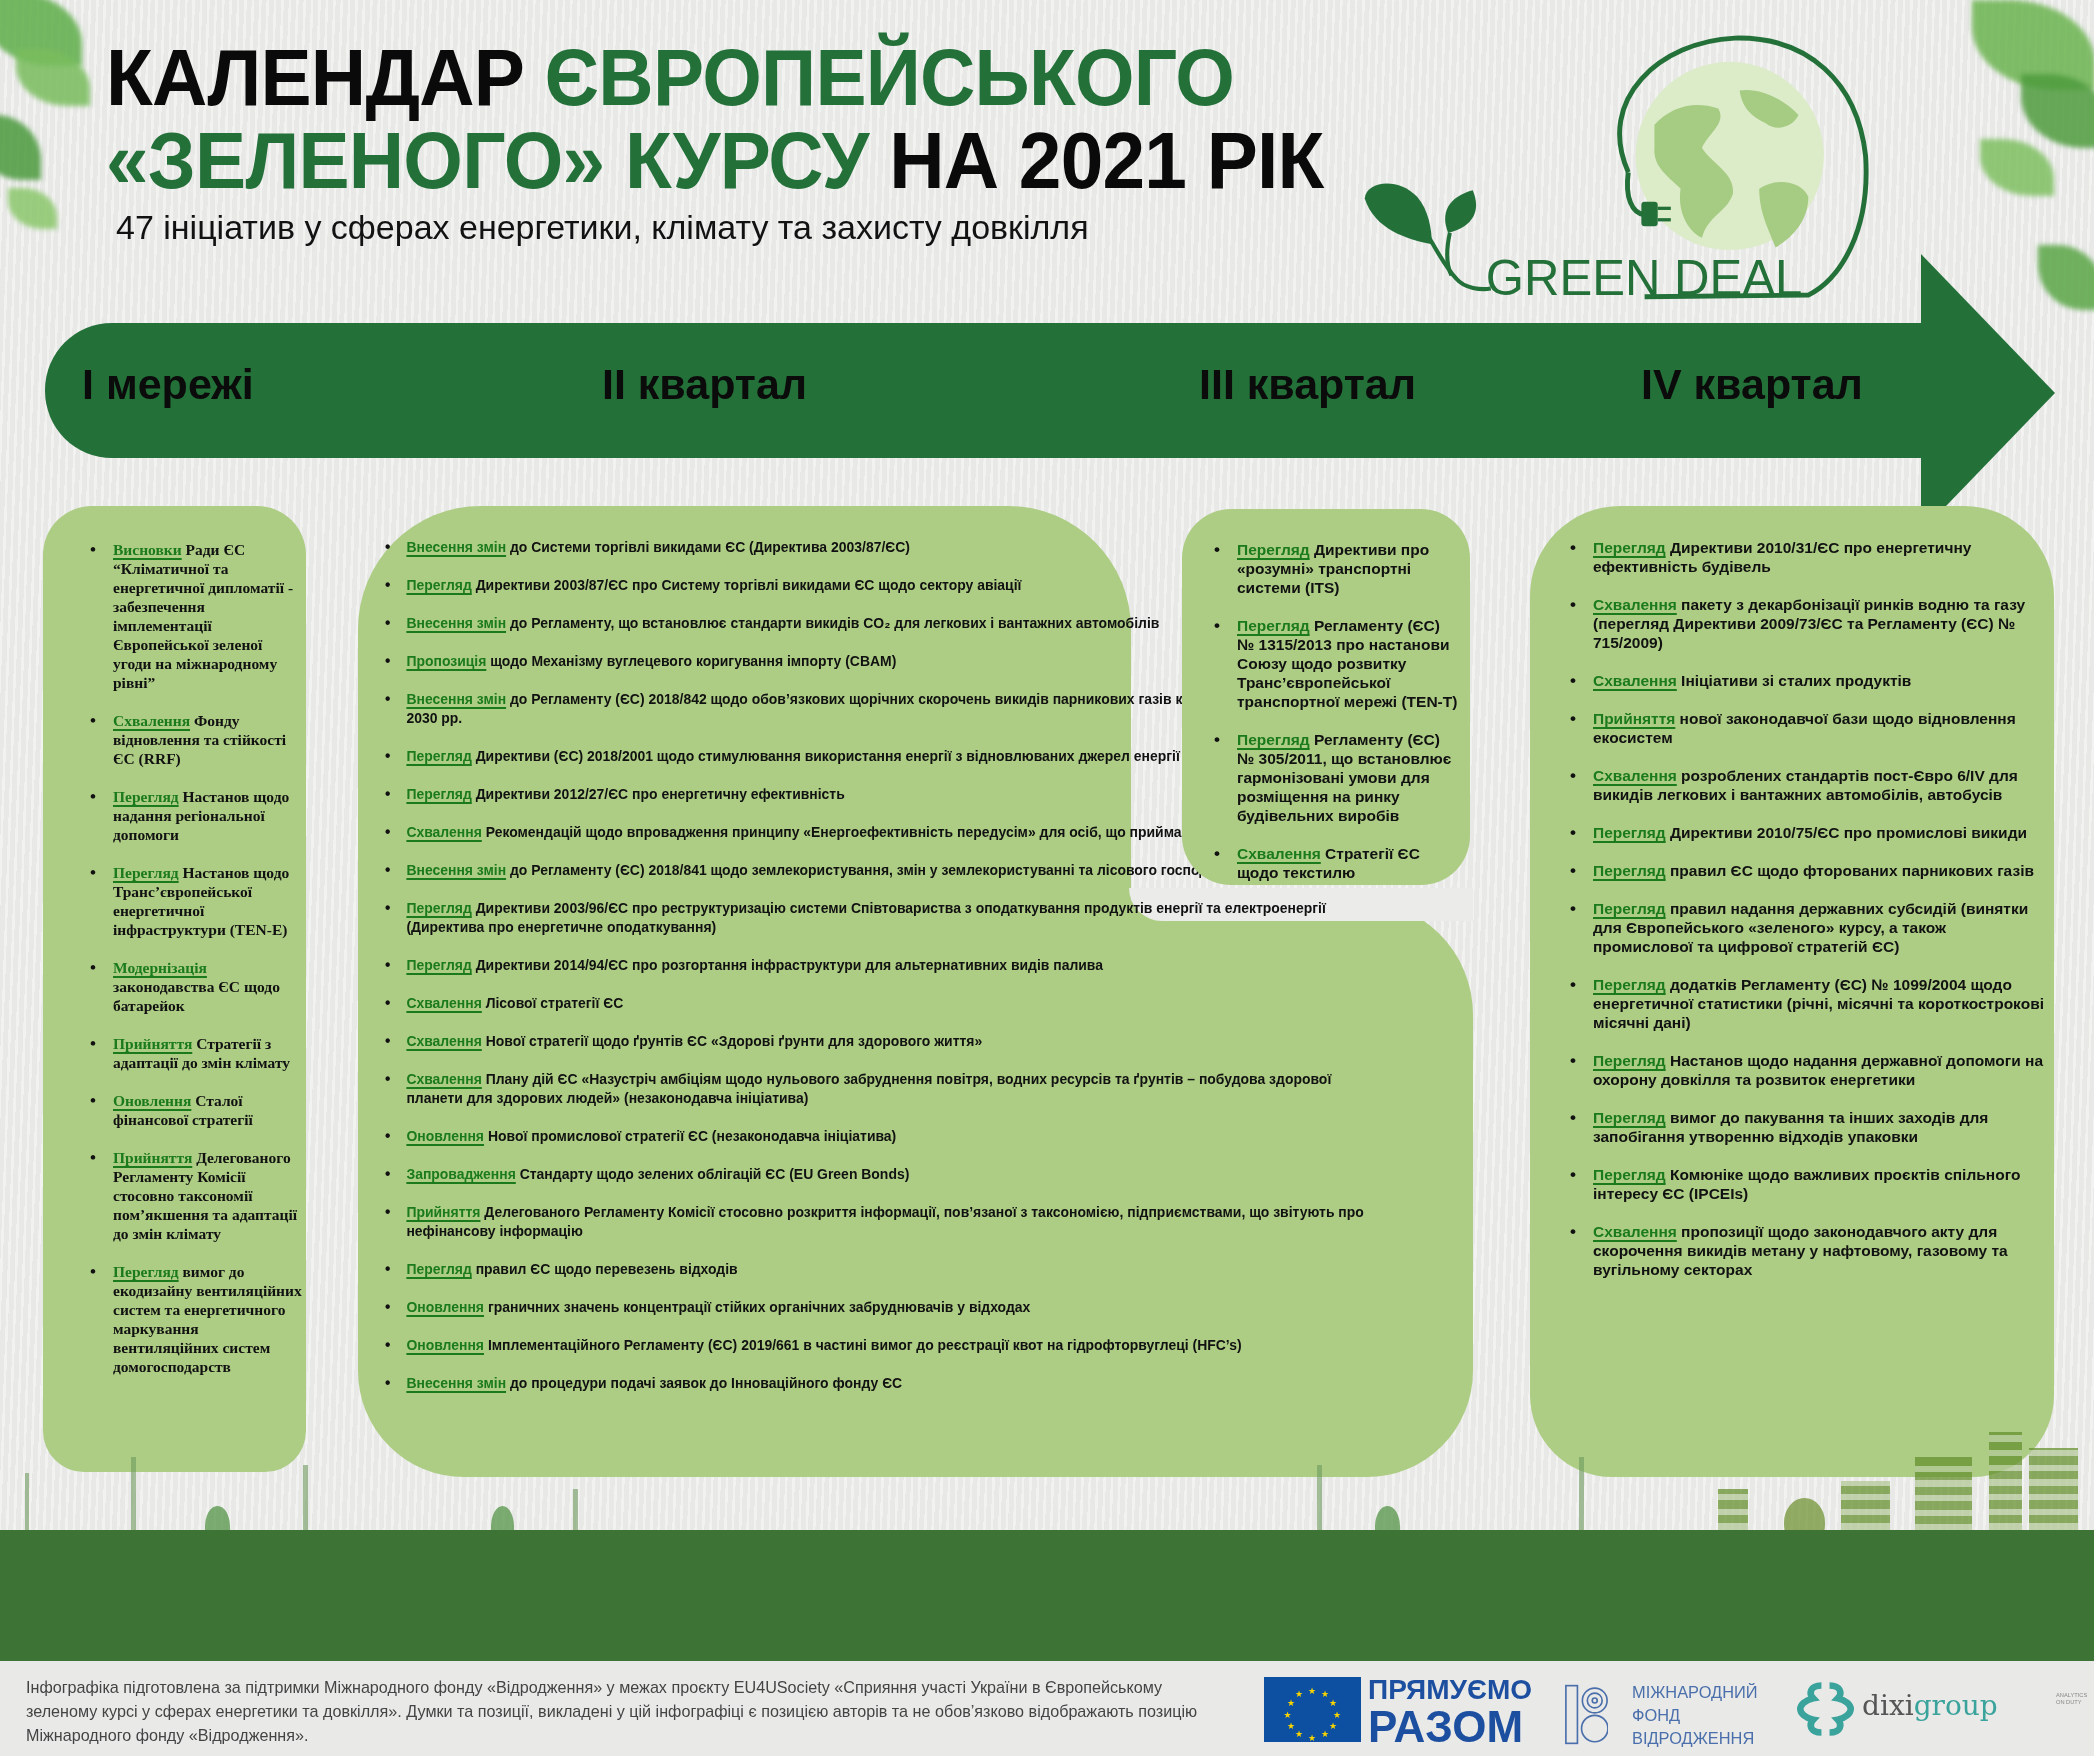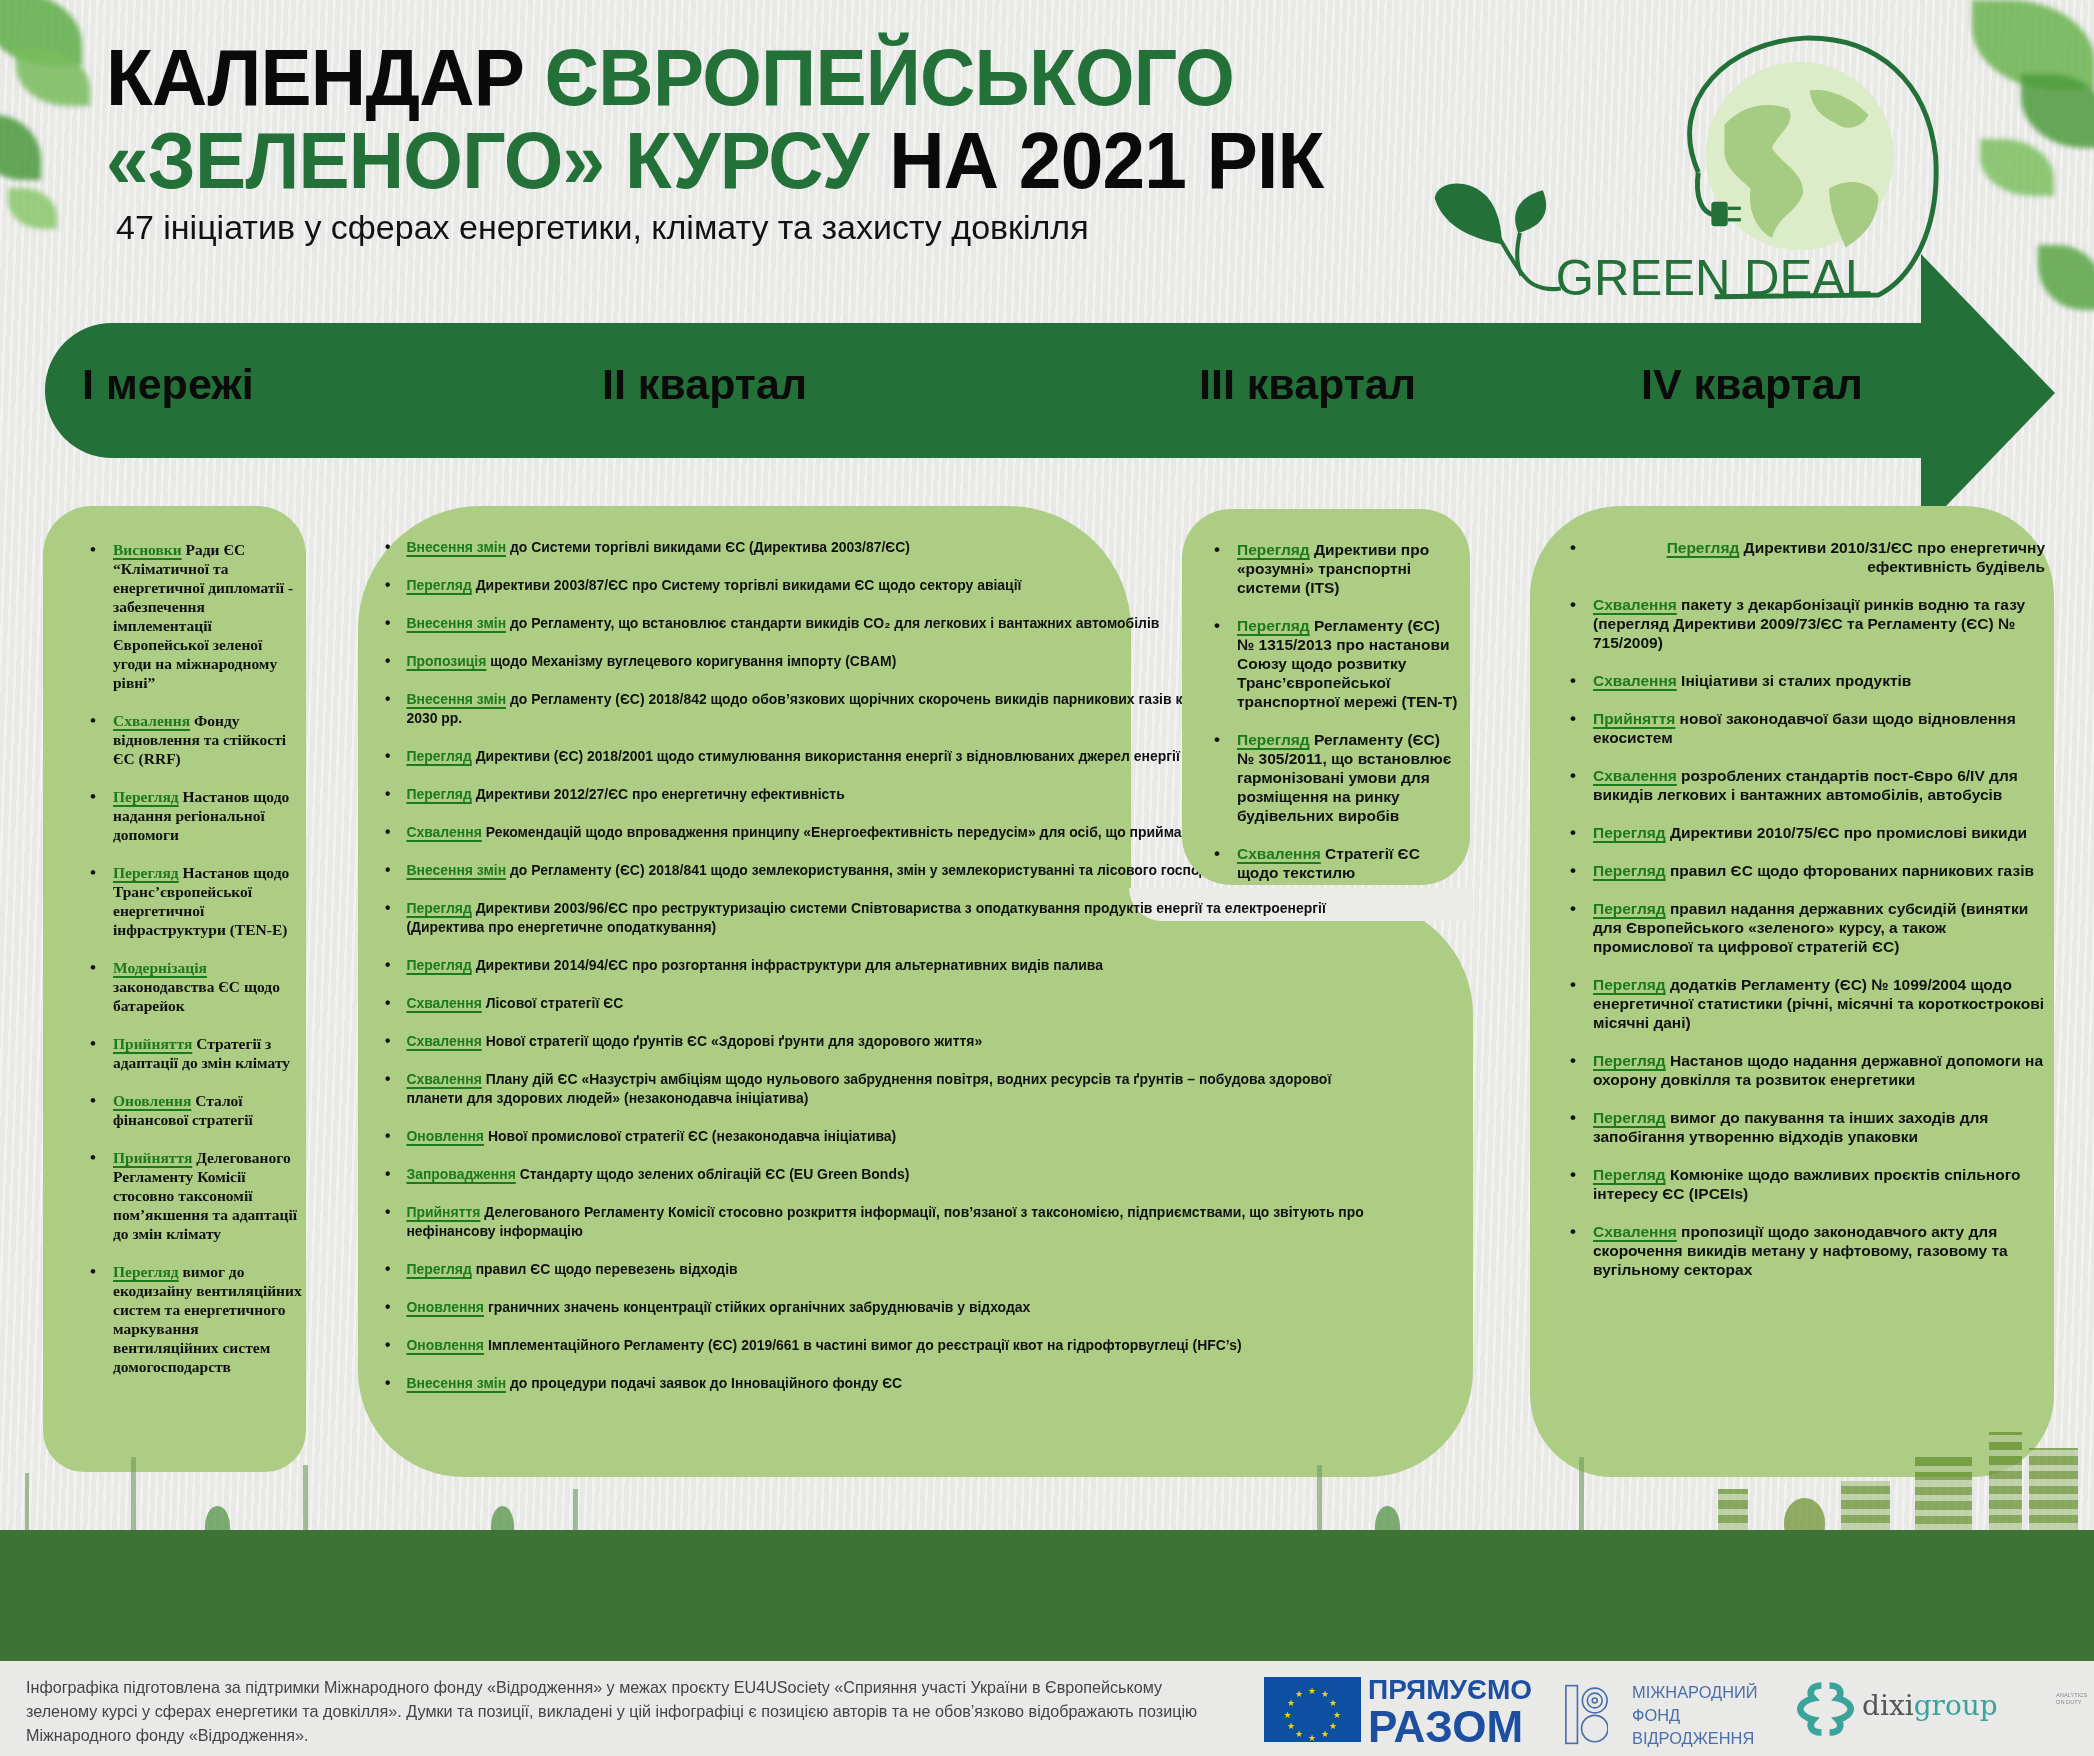--- a/index.html
+++ b/index.html
@@ -24,21 +24,21 @@
     transform: scaleX(0.97); transform-origin: left top;
   }
   .title .black { color: #0a0a0a; }
   .title .green { color: #237139; }
   .subtitle {
     position: absolute; left: 116px; top: 208px;
     font-size: 34px; color: #121212;
   }
 
   
-  .logo { position: absolute; left: 1420px; top: 33px; width: 622px; height: 295px; }
+  .logo { position: absolute; left: 1350px; top: 33px; width: 622px; height: 295px; }
 
   
   .arrow-band {
     position: absolute; left: 45px; top: 323px; width: 1882px; height: 135px;
     background: #237139; border-radius: 67px 0 0 67px;
   }
   .arrow-head { position: absolute; left: 1921px; top: 254px; width: 0; height: 0;
     border-top: 139px solid transparent; border-bottom: 139px solid transparent;
     border-left: 134px solid #237139; }
   .q-label { position: absolute; top: 360px; font-size: 43px; font-weight: 700; color: #0b0b0b; }
@@ -197,21 +197,21 @@
       <li style="margin-bottom: 19px;"><span class="verb">Перегляд</span><span> Регламенту (ЄС) № 1315/2013 про настанови Союзу щодо розвитку Транс’європейської транспортної мережі (TEN-T)</span></li>
       <li style="margin-bottom: 19px;"><span class="verb">Перегляд</span><span> Регламенту (ЄС) № 305/2011, що встановлює гармонізовані умови для розміщення на ринку будівельних виробів</span></li>
       <li style="margin-bottom: 19px;"><span class="verb">Схвалення</span><span> Стратегії ЄС щодо текстилю</span></li>
     </ul>
 </div>
 
 <div class="box" id="q4">
 </div>
 <div class="box" style="background:transparent;">
   <ul id="q4list" style="position:absolute;left:1570px;top:538px;width:475px;font-size:15.5px;line-height:19px;">
-      <li style="margin-bottom: 19px; text-align: right;"><span class="verb">Перегляд</span><span> Директиви 2010/31/ЄС про енергетичну ефективність будівель</span></li>
+      <li style="margin-bottom: 19px;"><span class="verb">Перегляд</span><span> Директиви 2010/31/ЄС про енергетичну ефективність будівель</span></li>
       <li style="margin-bottom: 19px;"><span class="verb">Схвалення</span><span> пакету з декарбонізації ринків водню та газу (перегляд Директиви 2009/73/ЄС та Регламенту (ЄС) № 715/2009)</span></li>
       <li style="margin-bottom: 19px;"><span class="verb">Схвалення</span><span> Ініціативи зі сталих продуктів</span></li>
       <li style="margin-bottom: 19px;"><span class="verb">Прийняття</span><span> нової законодавчої бази щодо відновлення екосистем</span></li>
       <li style="margin-bottom: 19px;"><span class="verb">Схвалення</span><span> розроблених стандартів пост-Євро 6/IV для викидів легкових і вантажних автомобілів, автобусів</span></li>
       <li style="margin-bottom: 19px;"><span class="verb">Перегляд</span><span> Директиви 2010/75/ЄС про промислові викиди</span></li>
       <li style="margin-bottom: 19px;"><span class="verb">Перегляд</span><span> правил ЄС щодо фторованих парникових газів</span></li>
       <li style="margin-bottom: 19px;"><span class="verb">Перегляд</span><span> правил надання державних субсидій (винятки для Європейського «зеленого» курсу, а також промислової та цифрової стратегій ЄС)</span></li>
       <li style="margin-bottom: 19px;"><span class="verb">Перегляд</span><span> додатків Регламенту (ЄС) № 1099/2004 щодо енергетичної статистики (річні, місячні та короткострокові місячні дані)</span></li>
       <li style="margin-bottom: 19px;"><span class="verb">Перегляд</span><span> Настанов щодо надання державної допомоги на охорону довкілля та розвиток енергетики</span></li>
       <li style="margin-bottom: 19px;"><span class="verb">Перегляд</span><span> вимог до пакування та інших заходів для запобігання утворенню відходів упаковки</span></li>

